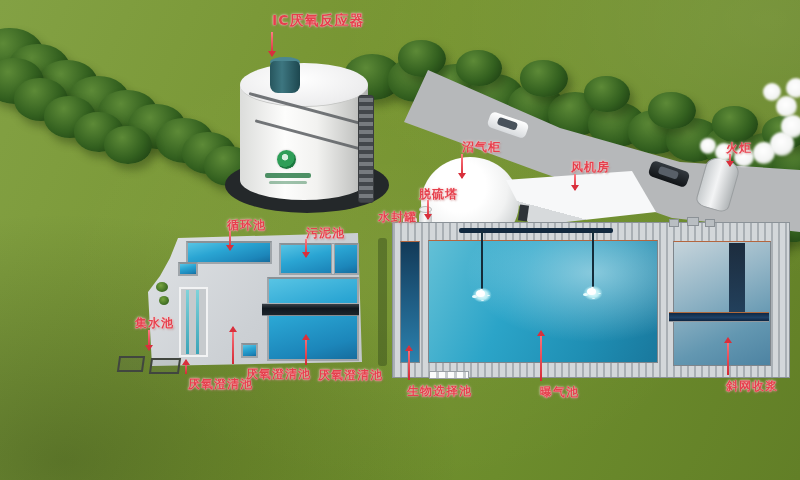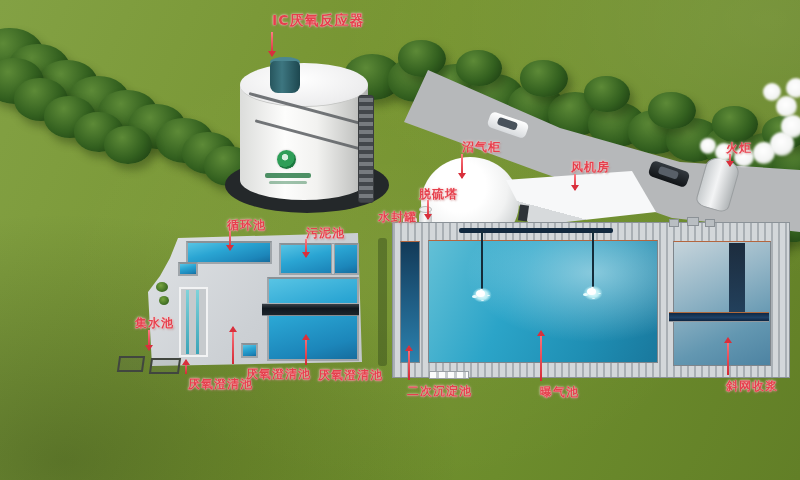--- a/index.html
+++ b/index.html
@@ -293,21 +293,21 @@
       <span>厌氧澄清池</span>
     </div>
   <div class="arr up" style="left:232px;top:327px;height:37px;"></div>
 
   <div class="callout" style="left:318px;top:367px;">
       <span>厌氧澄清池</span>
     </div>
   <div class="arr up" style="left:305px;top:335px;height:30px;"></div>
 
   <div class="callout" style="left:407px;top:383px;">
-      <span>二次沉淀池</span>
+      <span>生物选择池</span>
     </div>
   <div class="arr up" style="left:408px;top:346px;height:34px;"></div>
 
   <div class="callout" style="left:540px;top:384px;">
       <span>曝气池</span>
     </div>
   <div class="arr up" style="left:540px;top:331px;height:50px;"></div>
 
   <div class="callout" style="left:726px;top:378px;">
       <span>斜网收浆</span>

